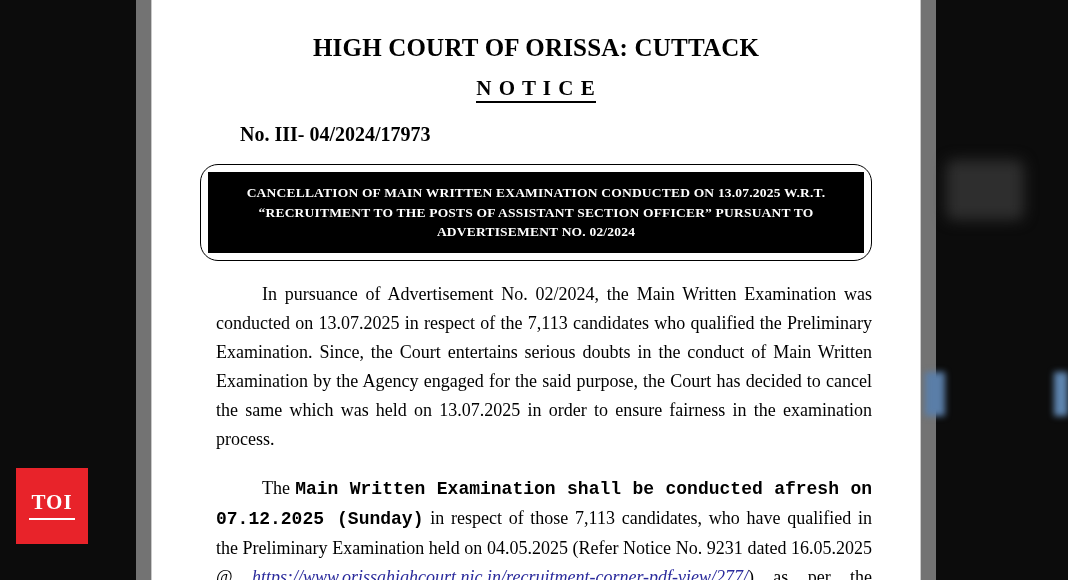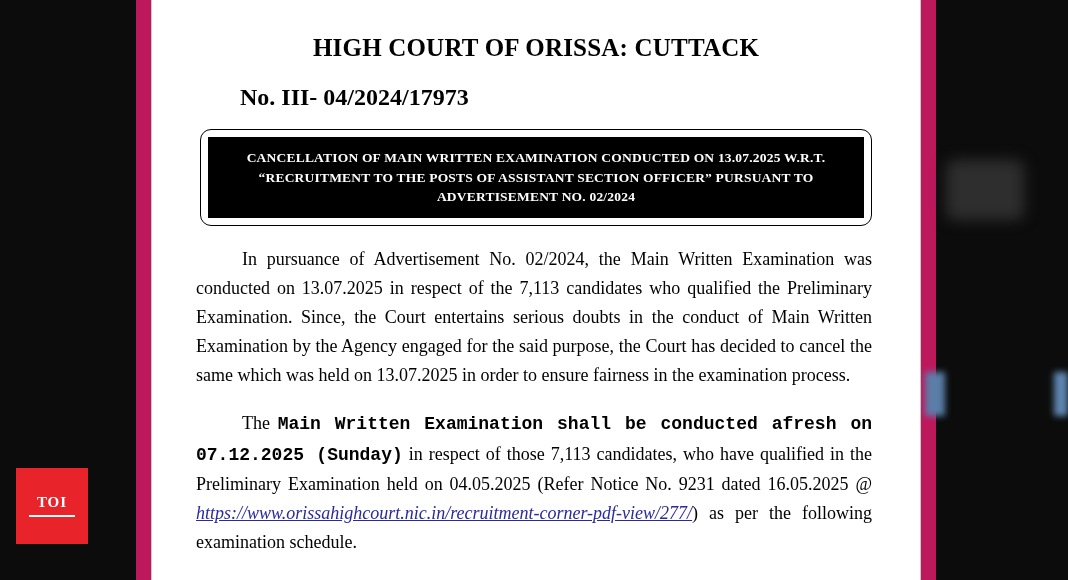--- a/index.html
+++ b/index.html
@@ -10,21 +10,21 @@
     width: 1068px;
     height: 580px;
     overflow: hidden;
     background: #000000;
     font-family: "Liberation Serif", serif;
   }
   .viewport {
     position: relative;
     width: 1068px;
     height: 580px;
-    background: #be185d;
+    background: #737373;
   }
   
   .gutter-left {
     position: absolute;
     left: 0; top: 0;
     width: 136px; height: 580px;
     background: #0c0c0c;
   }
   .gutter-right {
     position: absolute;
@@ -88,42 +88,42 @@
     letter-spacing: 1px;
   }
   .doc-subtitle span {
     border-bottom: 2px solid #000;
     padding-bottom: 1px;
   }
   .ref-row {
     display: flex;
     justify-content: space-between;
     margin: 22px 64px 0 44px;
-    font-size: 24px;
+    font-size: 20px;
     font-weight: bold;
     font-family: "Liberation Serif", serif;
   }
   .banner-outer {
     margin: 18px 4px 0 4px;
     border: 1.5px solid #000;
-    border-radius: 11px;
+    border-radius: 18px;
     padding: 7px;
   }
   .banner-inner {
     background: #000000;
     color: #ffffff;
     text-align: center;
     padding: 11px 18px;
     font-size: 13.5px;
     font-weight: bold;
     line-height: 1.45;
     letter-spacing: 0.2px;
   }
   .para {
-    margin: 19px 4px 0 0;
+    margin: 19px 4px 0 20px;
     font-size: 18px;
     line-height: 1.62;
     text-align: justify;
     text-justify: inter-word;
     color: #000;
   }
   .para .indent {
     display: inline-block;
     width: 46px;
   }
@@ -142,21 +142,21 @@
     height: 76px;
     background: #e8232a;
     color: #ffffff;
     display: flex;
     flex-direction: column;
     align-items: center;
     justify-content: center;
     font-family: "Liberation Serif", serif;
   }
   .toi-logo .toi-text {
-    font-size: 15px;
+    font-size: 21px;
     font-weight: bold;
     letter-spacing: 1px;
     line-height: 1;
   }
   .toi-logo .toi-rule {
     width: 46px;
     height: 2px;
     background: #ffffff;
     margin-top: 5px;
   }
@@ -169,20 +169,21 @@
   <div class="gutter-left"></div>
   <div class="gutter-right"></div>
   <div class="blur-blob"></div>
   <div class="blur-blob2"></div>
   <div class="blur-blob3"></div>
 
   <div class="page">
 
     <div class="doc-title">HIGH COURT OF ORISSA: CUTTACK</div>
 
+    <div class="doc-subtitle"><span>N O T I C E</span></div>
 
     <div class="ref-row">
       <div>No. III- 04/2024/17973</div>
     </div>
 
     <div class="banner-outer">
       <div class="banner-inner">CANCELLATION OF MAIN WRITTEN EXAMINATION CONDUCTED ON 13.07.2025 W.R.T. “RECRUITMENT TO THE POSTS OF ASSISTANT SECTION OFFICER” PURSUANT TO ADVERTISEMENT NO. 02/2024</div>
     </div>
 
     <div class="para"><span class="indent"></span><span>In pursuance of Advertisement No. 02/2024, the Main Written Examination was conducted on 13.07.2025 in respect of the 7,113 candidates who qualified the Preliminary Examination. Since, the Court entertains serious doubts in the conduct of Main Written Examination by the Agency engaged for the said purpose, the Court has decided to cancel the same which was held on 13.07.2025 in order to ensure fairness in the examination process.</span></div>

